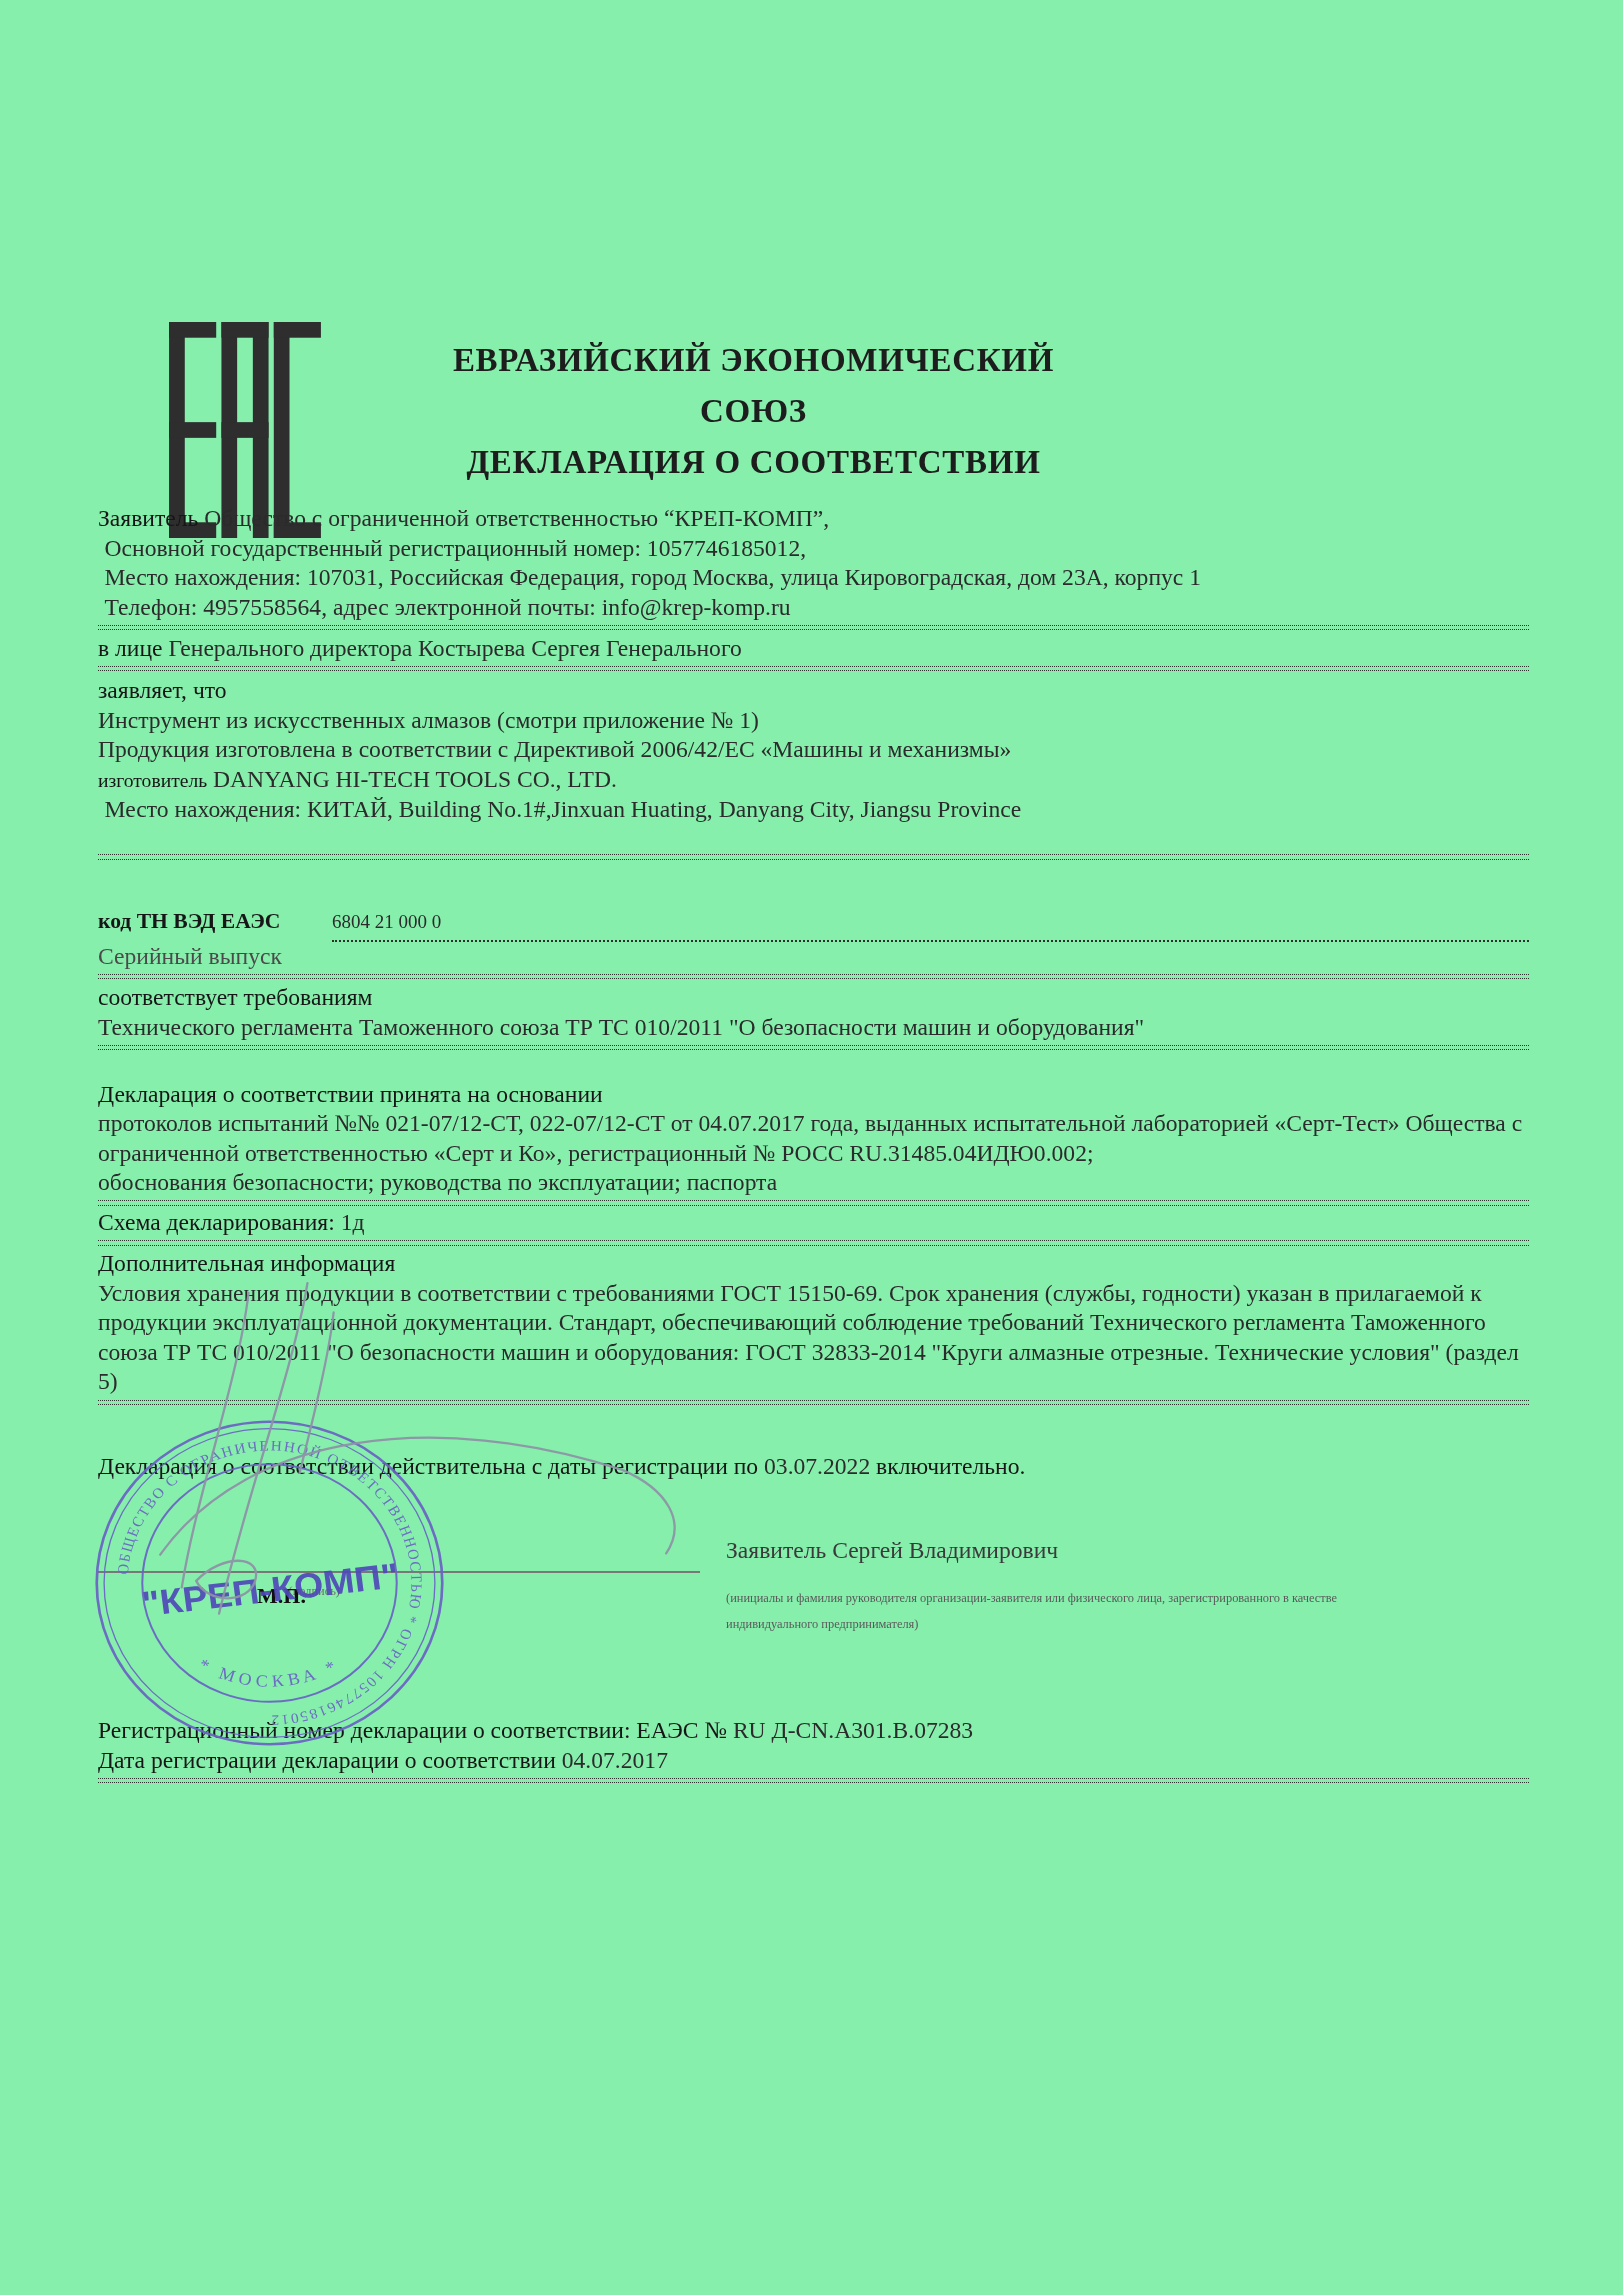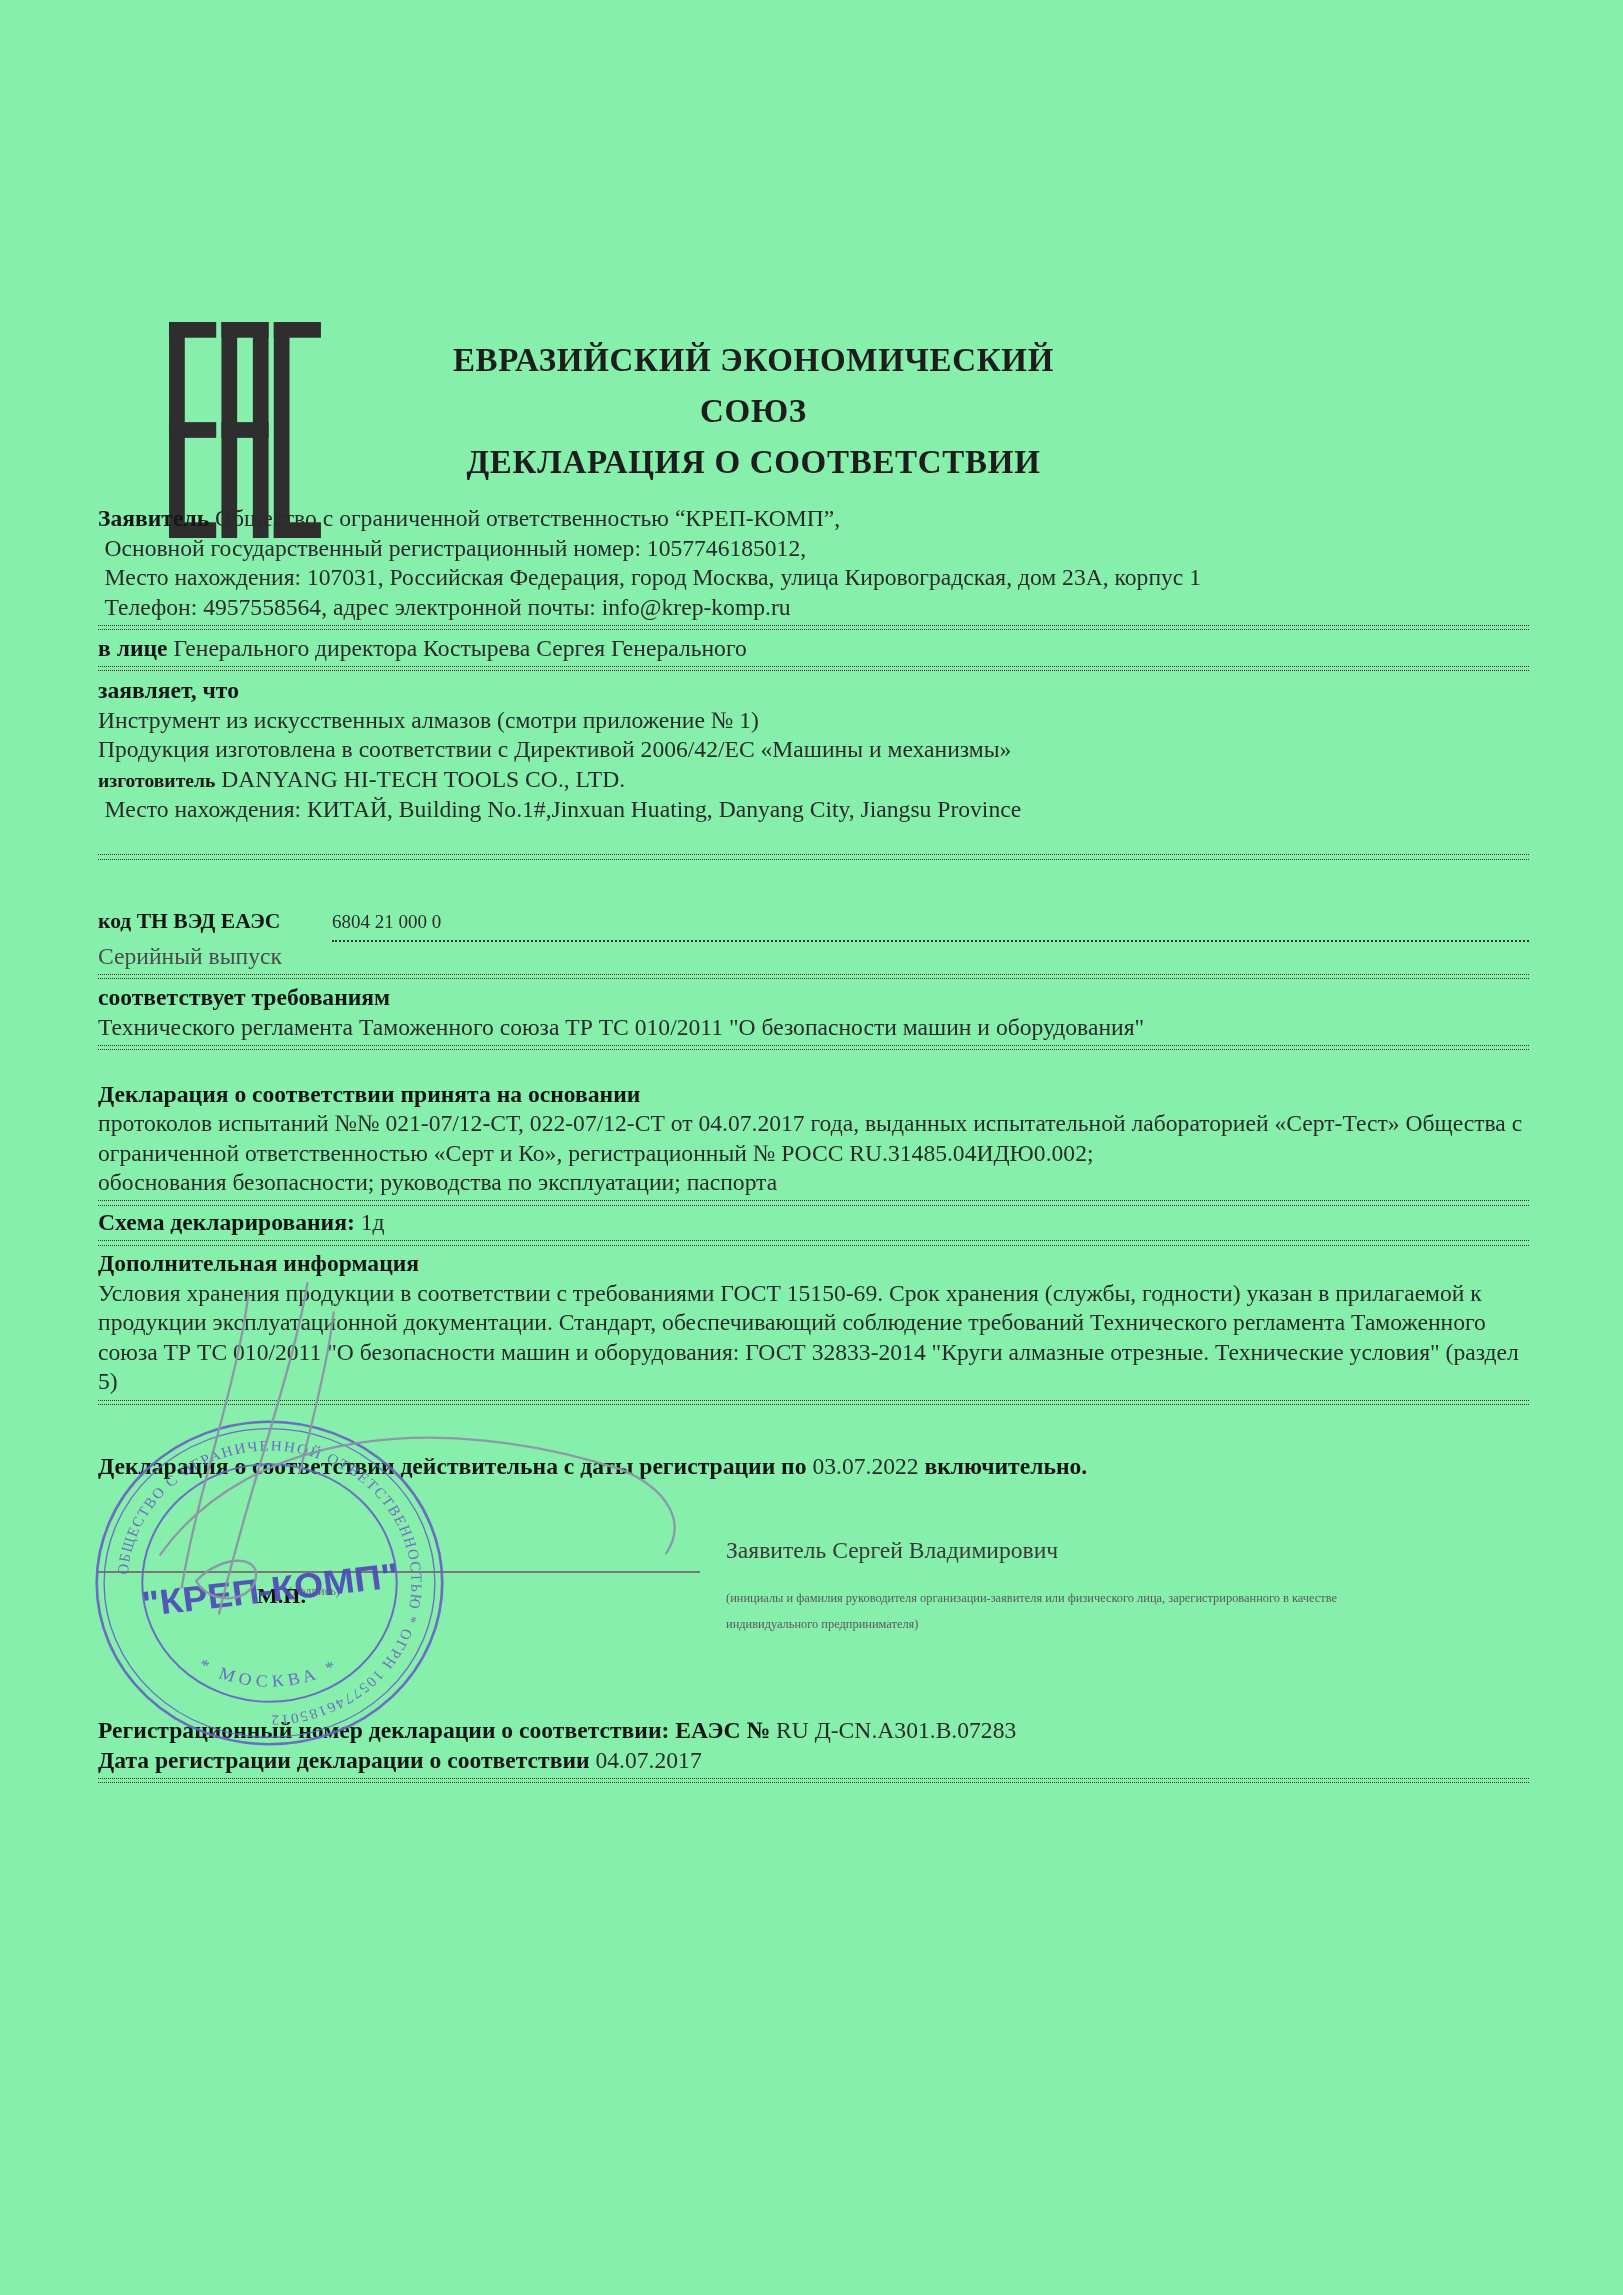--- a/index.html
+++ b/index.html
@@ -6,21 +6,21 @@
   .page{position:relative;width:1623px;height:2295px;background:#86efac;overflow:hidden;
         font-family:"Liberation Serif","DejaVu Serif",serif;color:#2b2b2b;}
   
   .eac-logo{position:absolute;left:169px;top:322px;width:152px;height:216px;}
   .doc-title{position:absolute;left:367px;top:335px;width:773px;text-align:center;
              font-weight:bold;font-size:33px;line-height:51px;color:#1d1d1d;letter-spacing:0.7px;}
   
   .col{position:absolute;left:98px;top:504px;width:1431px;font-size:23.6px;line-height:29.5px;}
   .line{margin:0;}
   .ind{padding-left:6.5px;}
-  .b{font-weight:bold;color:#161616;}
+  .b{font-weight:normal;color:#161616;}
   .dotline{height:3.3px;border-top:1.3px dotted #2e2e2e;border-bottom:1.3px dotted #2e2e2e;margin:2.6px 0 0 0;}
   .dot-single{height:0;border-top:2px dotted #2e2e2e;margin:3.9px 0 0 0;}
   .gap-lg{margin-top:47px;}
   .gap-md{margin-top:29.5px;}
   .code-row{display:flex;align-items:baseline;}
   .code-label{width:234px;font-weight:bold;font-size:21.6px;color:#161616;}
   .code-value{font-size:19px;}
   .dot-indent{margin-left:234px;}
   .serial{color:#4a4a4a;}
   

